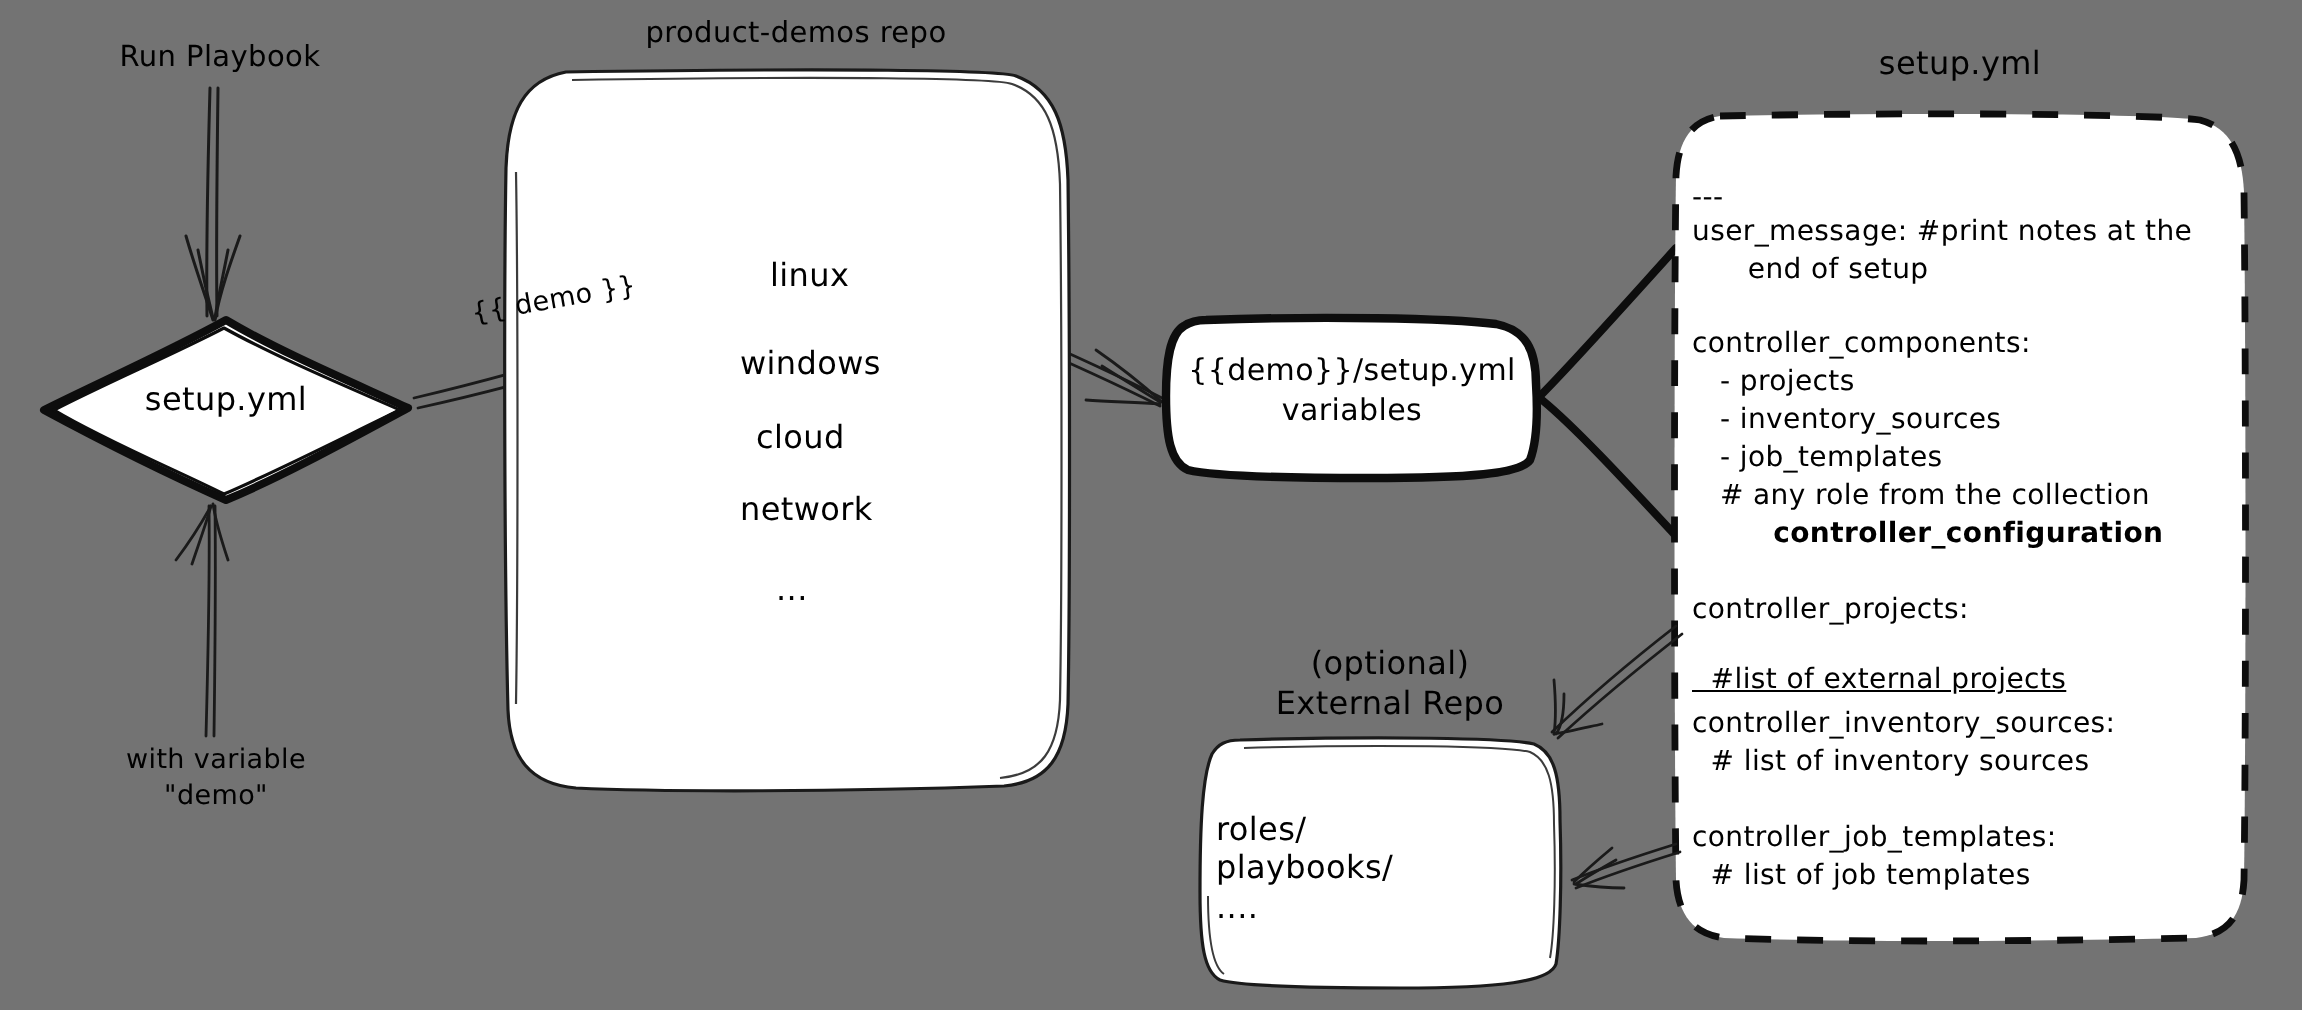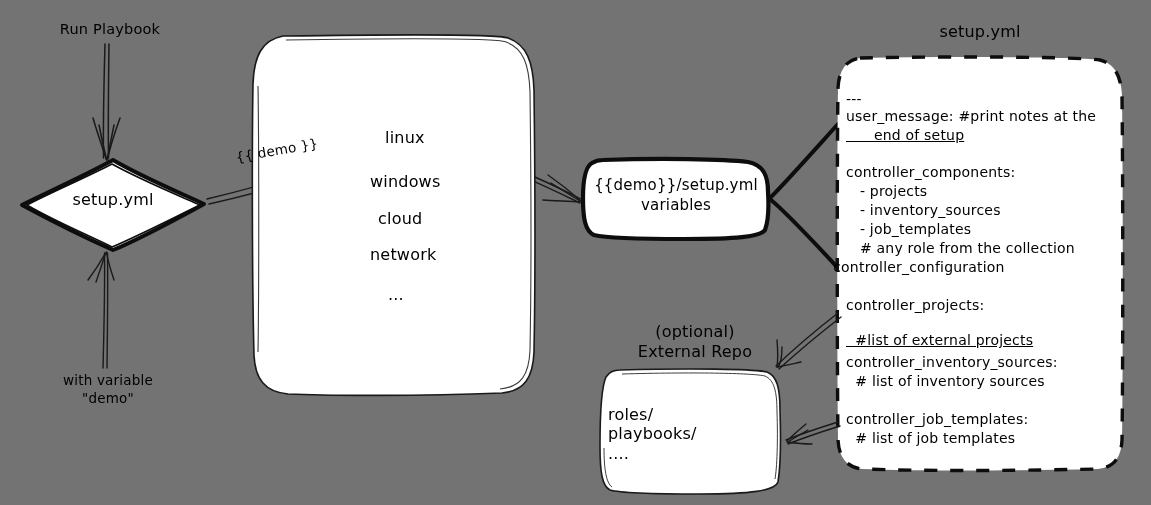--- a/index.html
+++ b/index.html
@@ -138,43 +138,44 @@
 
   <div class="lbl center t145" style="left:40px; top:20px; width:140px;">Run Playbook</div>
 
   <div class="lbl center t13" style="left:34px; top:372px; width:148px;">with variable</div>
   <div class="lbl center t13" style="left:34px; top:390px; width:148px;">"demo"</div>
 
   <div class="lbl center t14" style="left:58px; top:190px; width:110px;">setup.yml</div>
 
   <div class="lbl center t13" style="left:222px; top:142px; width:110px; transform:rotate(-10deg);">{{ demo }}</div>
 
+  <div class="lbl center t145" style="left:308px; top:8px; width:180px;">product-demos repo</div>
 
   <div class="lbl left t14" style="left:385px; top:128px;">linux</div>
   <div class="lbl left t14" style="left:370px; top:172px;">windows</div>
   <div class="lbl left t14" style="left:378px; top:209px;">cloud</div>
   <div class="lbl left t14" style="left:370px; top:245px;">network</div>
   <div class="lbl left t14" style="left:388px; top:285px;">...</div>
 
   <div class="lbl center t15" style="left:588px; top:176px; width:176px;">{{demo}}/setup.yml</div>
   <div class="lbl center t15" style="left:588px; top:196px; width:176px;">variables</div>
 
   <div class="lbl center t14" style="left:920px; top:22px; width:120px;">setup.yml</div>
 
   <div class="lbl left yml-body" style="left:846px; top:90px;">---</div>
 
   <div class="lbl left yml-body" style="left:846px; top:107px;">user_message: #print notes at the</div>
-  <div class="lbl left yml-body" style="left:846px; top:126px;text-decoration:underline;">      end of setup</div>
+  <div class="lbl left yml-body" style="left:846px; top:126px;">      end of setup</div>
 
   <div class="lbl left yml-body" style="left:846px; top:163px;">controller_components:</div>
   <div class="lbl left yml-body" style="left:846px; top:182px;">   - projects</div>
   <div class="lbl left yml-body" style="left:846px; top:201px;">   - inventory_sources</div>
   <div class="lbl left yml-body" style="left:846px; top:220px;">   - job_templates</div>
   <div class="lbl left yml-body" style="left:846px; top:239px;">   # any role from the collection</div>
-  <div class="lbl left yml-body" style="left:796px; top:258px;">        controller_configuration</div>
+  <div class="lbl left yml-body" style="left:846px; top:258px;font-weight:bold;">        controller_configuration</div>
 
   <div class="lbl left yml-body" style="left:846px; top:296px;">controller_projects:</div>
   <div class="lbl left yml-body" style="left:846px; top:331px;text-decoration:underline;">  #list of external projects</div>
 
   <div class="lbl left yml-body" style="left:846px; top:353px;">controller_inventory_sources:</div>
   <div class="lbl left yml-body" style="left:846px; top:372px;">  # list of inventory sources</div>
 
   <div class="lbl left yml-body" style="left:846px; top:410px;">controller_job_templates:</div>
   <div class="lbl left yml-body" style="left:846px; top:429px;">  # list of job templates</div>
 

